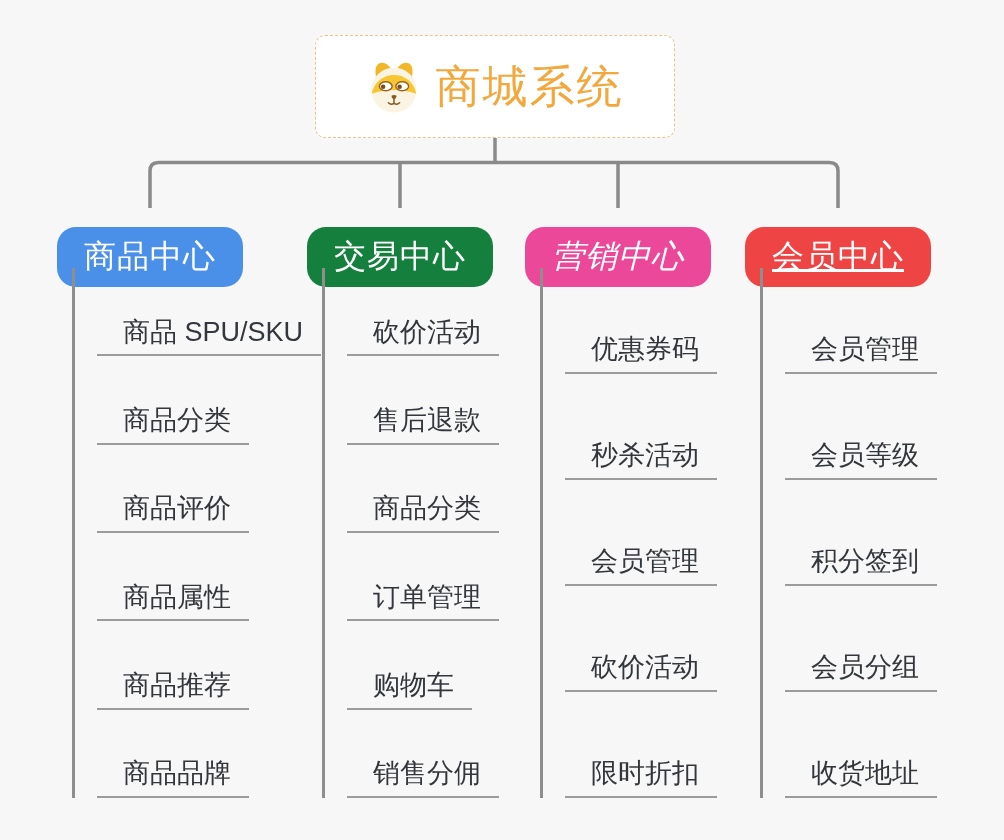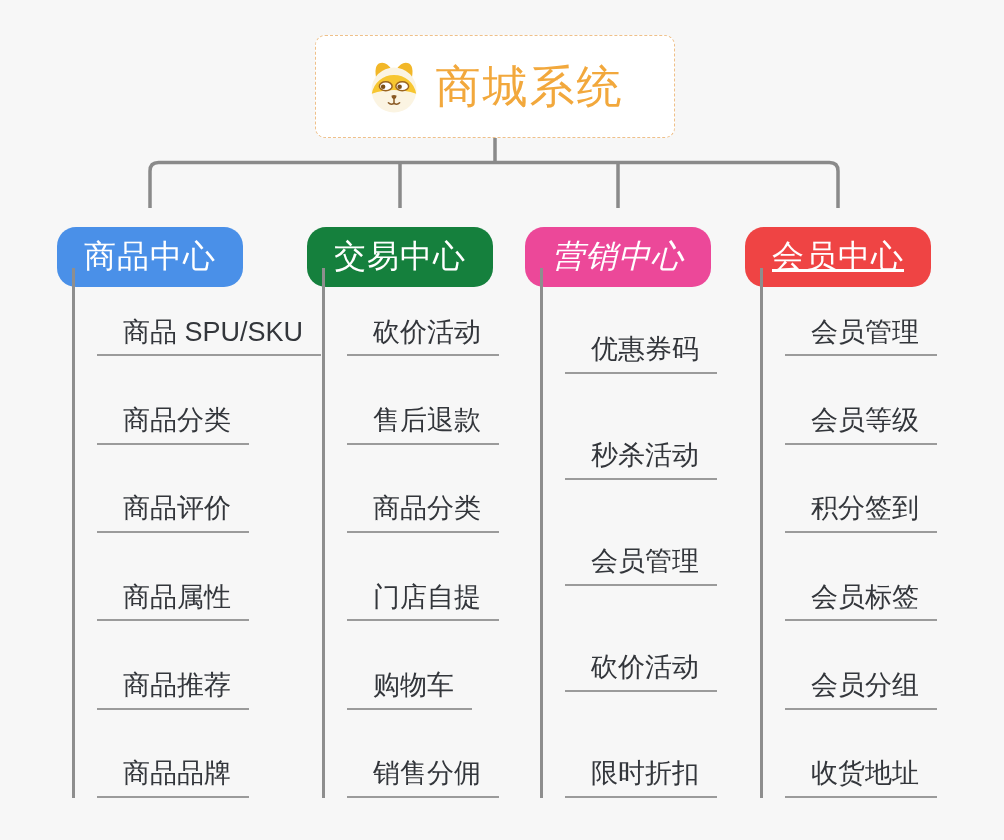--- a/index.html
+++ b/index.html
@@ -68,37 +68,36 @@
     <div class="child">商品属性</div>
     <div class="child">商品推荐</div>
     <div class="child">商品品牌</div>
   </div>
 
   <div class="branch-header" style="left: 307px; background-color: #15803d;">交易中心</div>
   <div class="children" style="left:322px">
     <div class="child">砍价活动</div>
     <div class="child">售后退款</div>
     <div class="child">商品分类</div>
-    <div class="child">门店自提</div>
+    <div class="child">订单管理</div>
     <div class="child">购物车</div>
     <div class="child">销售分佣</div>
   </div>
 
   <div class="branch-header" style="left: 525px; background-color: #ec4899; font-style: italic;">营销中心</div>
   <div class="children" style="left:540px">
     <div class="child">优惠券码</div>
     <div class="child">秒杀活动</div>
     <div class="child">会员管理</div>
     <div class="child">砍价活动</div>
     <div class="child">限时折扣</div>
   </div>
 
   <div class="branch-header" style="left: 745px; background-color: #ef4444; text-decoration: underline;">会员中心</div>
   <div class="children" style="left:760px">
     <div class="child">会员管理</div>
     <div class="child">会员等级</div>
     <div class="child">积分签到</div>
-    <div class="child">会员标签</div>
     <div class="child">会员分组</div>
     <div class="child">收货地址</div>
   </div>
 
 </div>
 
 </body></html>

